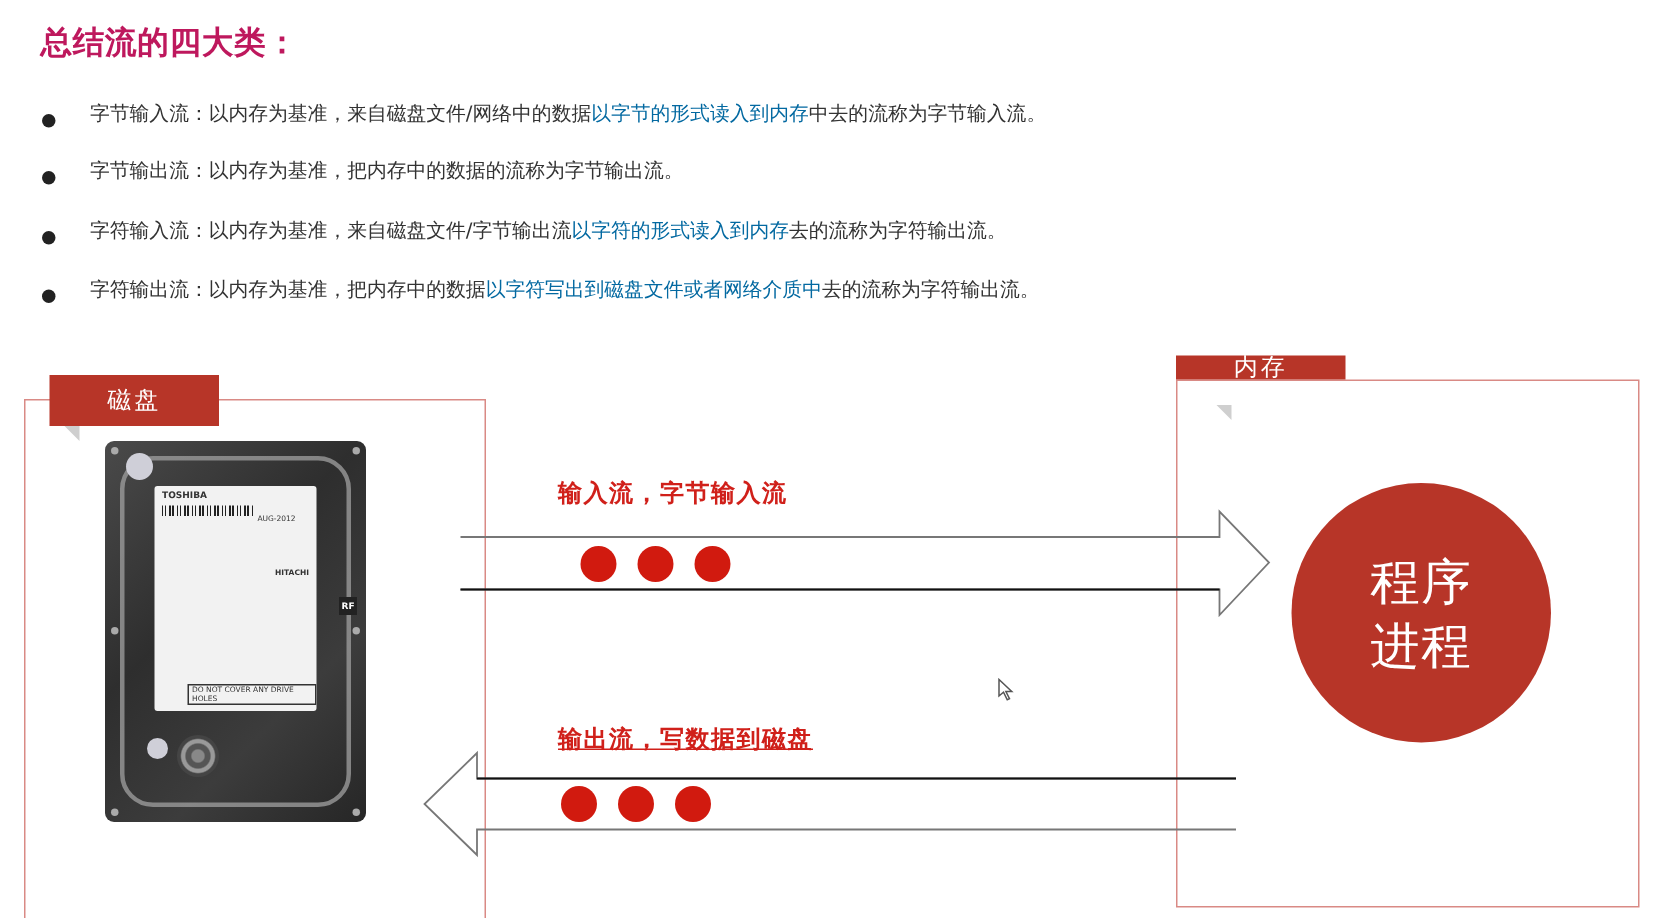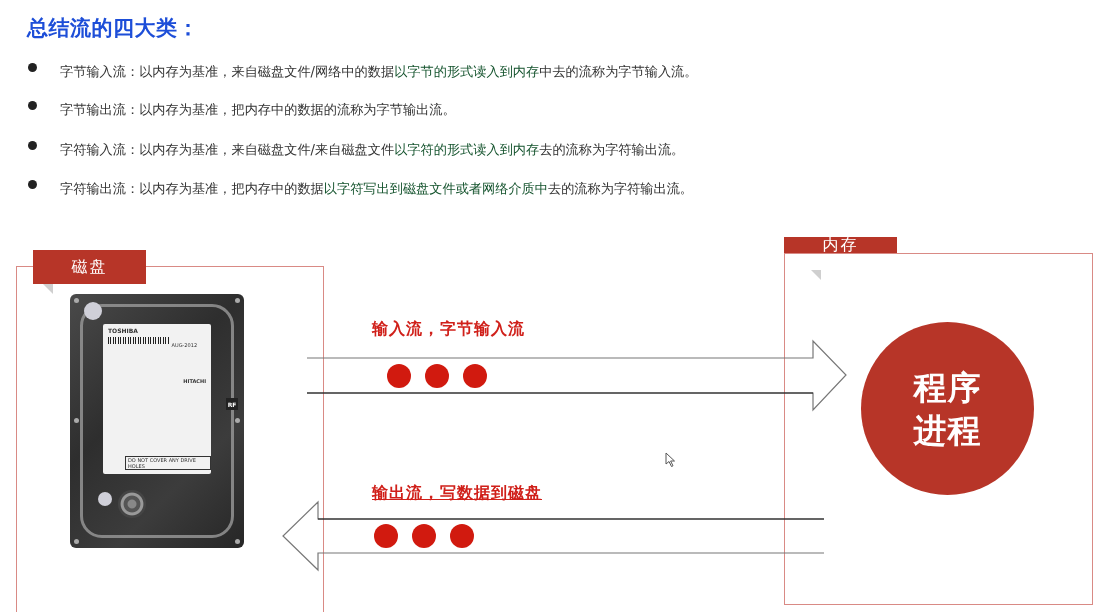--- a/index.html
+++ b/index.html
@@ -1,24 +1,24 @@
 <!DOCTYPE html>
 <html><head>
 <meta charset="utf-8">
 <style>
   * { box-sizing: border-box; margin: 0; padding: 0; }
   html, body { width: 1105px; height: 612px; overflow: hidden; background: #ffffff; }
   body { position: relative; font-family: "DejaVu Sans", "Liberation Sans", sans-serif; color: #333; }
 
-  .title { position: absolute; left: 27px; top: 14px; font-size: 21px; font-weight: bold; color: #1d4ed8; letter-spacing: 0.5px; }
+  .title { position: absolute; left: 27px; top: 14px; font-size: 21px; font-weight: bold; color: #be185d; letter-spacing: 0.5px; }
 
   .bullets { position: absolute; left: 28px; top: 63px; }
-  .bullet { position: absolute; left: 0; height: 22px; display: flex; align-items: flex-start; white-space: nowrap; font-size: 13.2px; color: #333; }
+  .bullet { position: absolute; left: 0; height: 22px; display: flex; align-items: flex-end; white-space: nowrap; font-size: 13.2px; color: #333; }
   .bullet .dot { width: 9px; height: 9px; border-radius: 50%; background: #222; margin-right: 23px; display: inline-block; }
-  .bullet .red { color: #14532d; }
+  .bullet .red { color: #0369a1; }
 
   .box { position: absolute; border: 1px solid #d98a85; }
   .box-left { left: 16px; top: 266px; width: 308px; height: 360px; border-bottom: none; }
   .box-right { left: 784px; top: 253px; width: 309px; height: 352px; }
 
   .tag { position: absolute; background: #b73528; color: #fff; font-size: 16px; display: flex; align-items: center; justify-content: center; height: 34px; }
   .tag-left { left: 33px; top: 250px; width: 113px; letter-spacing: 2px; }
   .tag-right { left: 784px; top: 237px; width: 113px; height: 16px; letter-spacing: 2px; }
   .tag-fold { position: absolute; width: 0; height: 0; border-top: 10px solid #cfcfcf; border-left: 10px solid transparent; }
 
@@ -40,21 +40,21 @@
   .flow-out-label { left: 372px; top: 483px; text-decoration: underline; }
 
   .dots { position: absolute; display: flex; gap: 14px; }
   .dots span { width: 24px; height: 24px; border-radius: 50%; background: #d11a0f; display: inline-block; }
   .dots-in { left: 387px; top: 364px; }
   .dots-out { left: 374px; top: 524px; }
 
   svg.arrows { position: absolute; left: 0; top: 0; width: 1105px; height: 612px; pointer-events: none; }
 
   .process { position: absolute; left: 861px; top: 322px; width: 173px; height: 173px; border-radius: 50%; background: #b73528; color: #fff;
-    display: flex; flex-direction: column; align-items: center; justify-content: center; font-size: 33px; font-weight: bold; line-height: 43px; letter-spacing: 1px; }
+    display: flex; flex-direction: column; align-items: center; justify-content: center; font-size: 33px; font-weight: normal; line-height: 43px; letter-spacing: 1px; }
 
   .cursor { position: absolute; left: 665px; top: 452px; width: 12px; height: 16px; }
 </style>
 </head>
 <body>
 
 <div class="title">总结流的四大类：</div>
 
 <div class="bullets">
   <div class="bullet" style="top:0px;">
@@ -63,21 +63,21 @@
       <span class="red">以字节的形式读入到内存</span>
       <span>中去的流称为字节输入流。</span>
   </div>
   <div class="bullet" style="top:38px;">
     <span class="dot"></span>
     <span>字节输出流：以内存为基准，把内存中的数据</span>
       <span>的流称为字节输出流。</span>
   </div>
   <div class="bullet" style="top:78px;">
     <span class="dot"></span>
-    <span>字符输入流：以内存为基准，来自磁盘文件/来自磁盘文件</span>
+    <span>字符输入流：以内存为基准，来自磁盘文件/字节输出流</span>
       <span class="red">以字符的形式读入到内存</span>
       <span>去的流称为字符输出流。</span>
   </div>
   <div class="bullet" style="top:117px;">
     <span class="dot"></span>
     <span>字符输出流：以内存为基准，把内存中的数据</span>
       <span class="red">以字符写出到磁盘文件或者网络介质中</span>
       <span>去的流称为字符输出流。</span>
   </div>
 </div>

